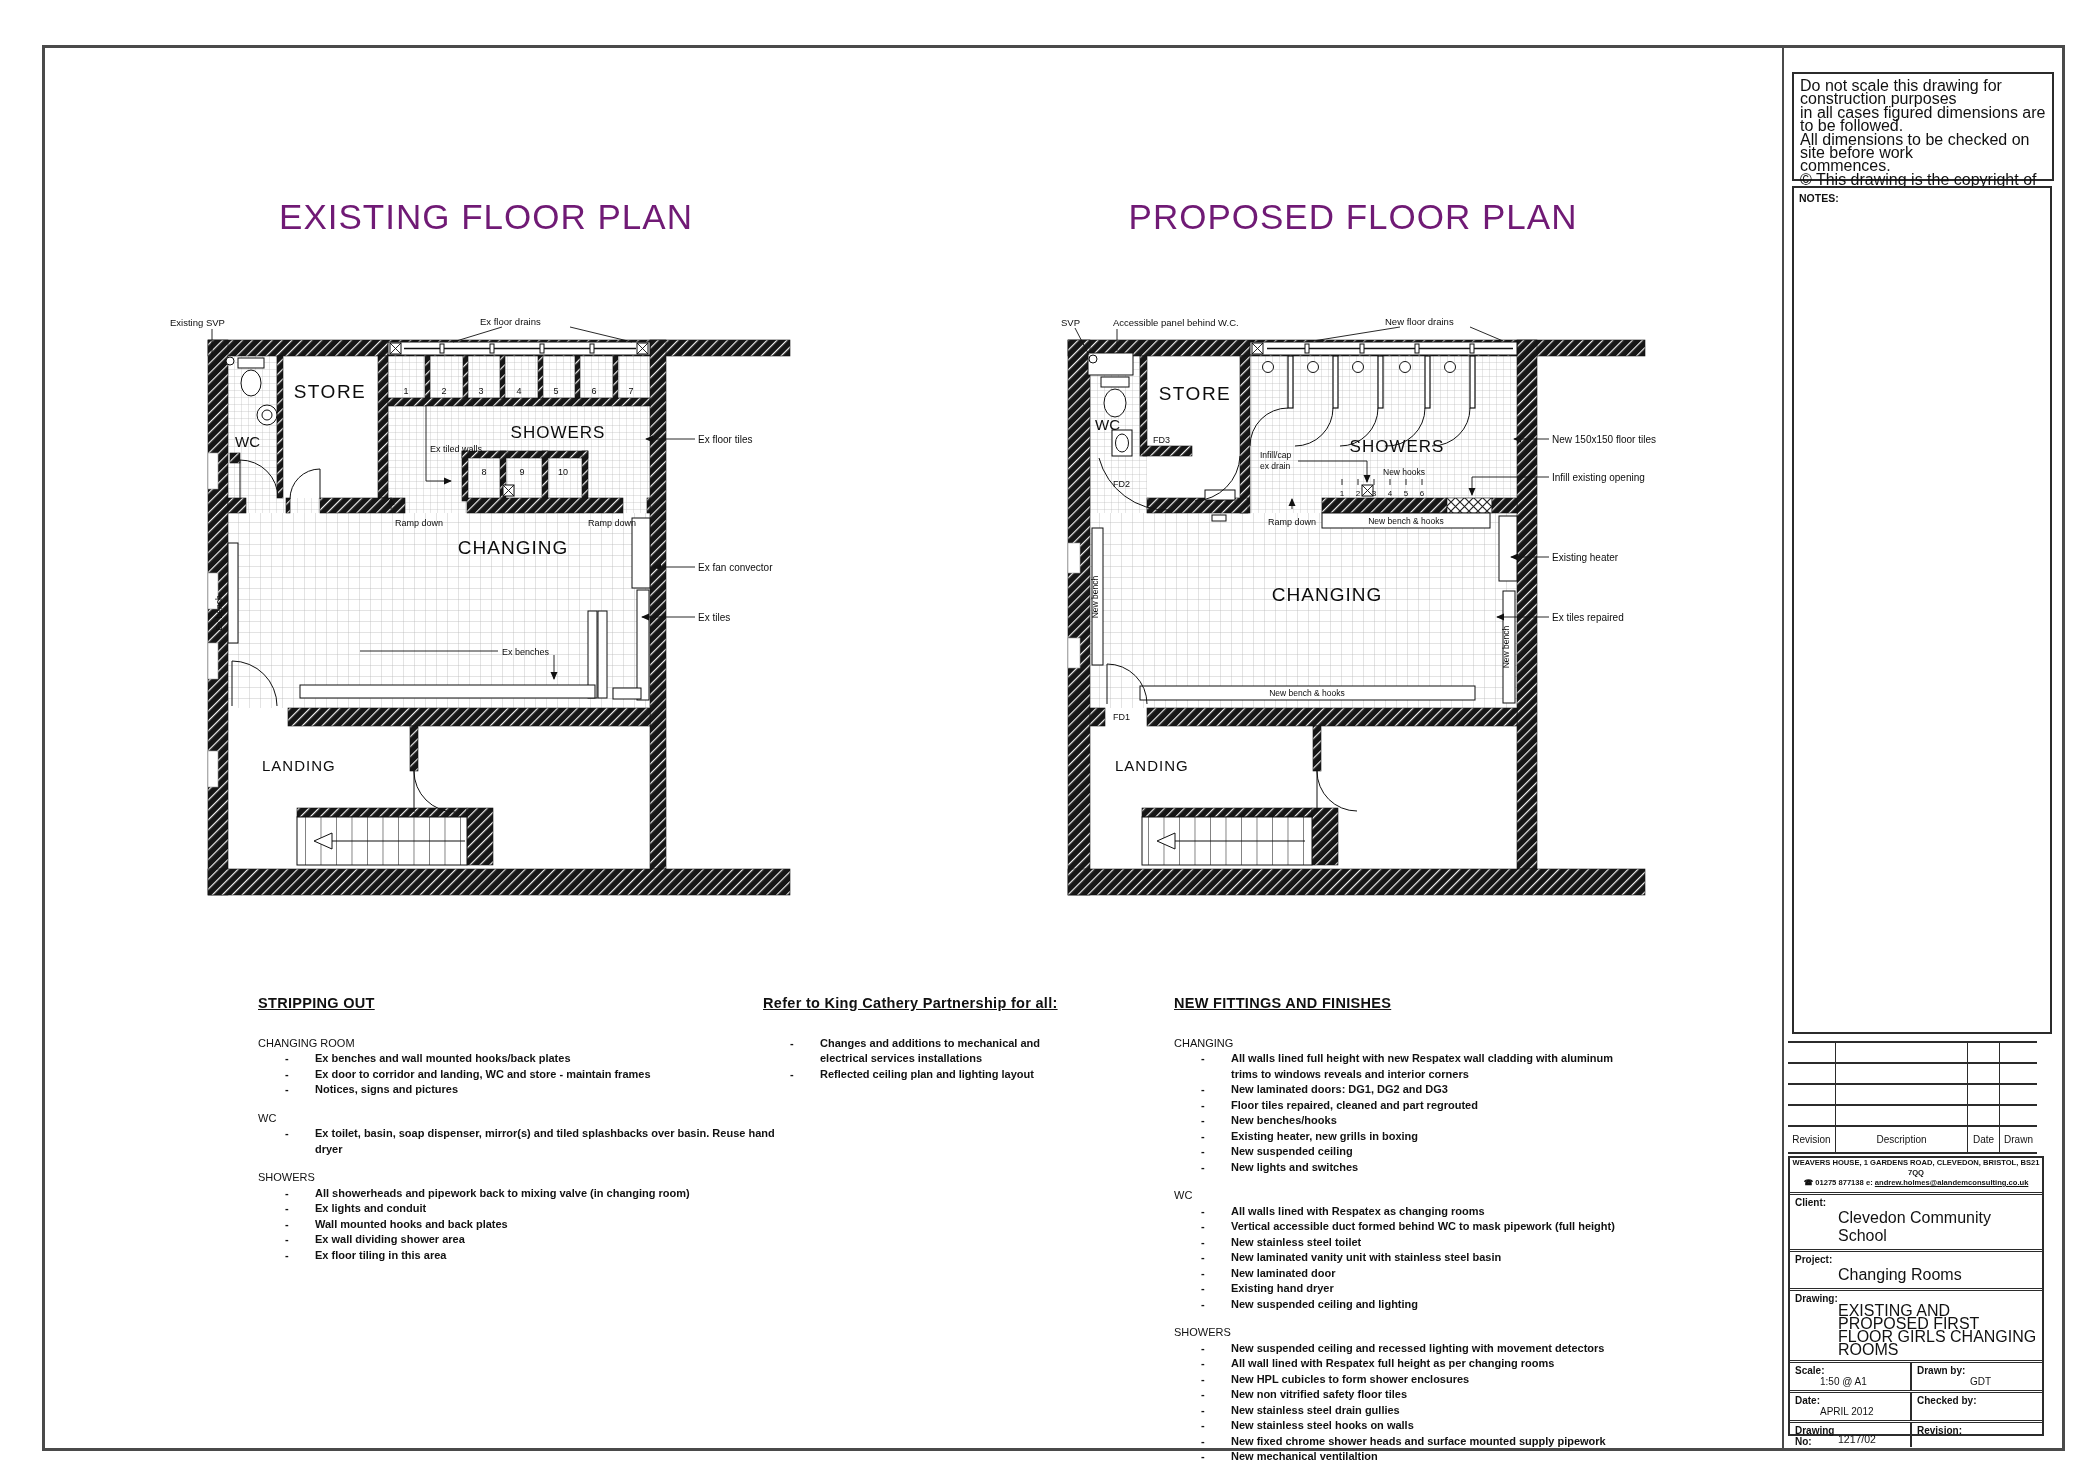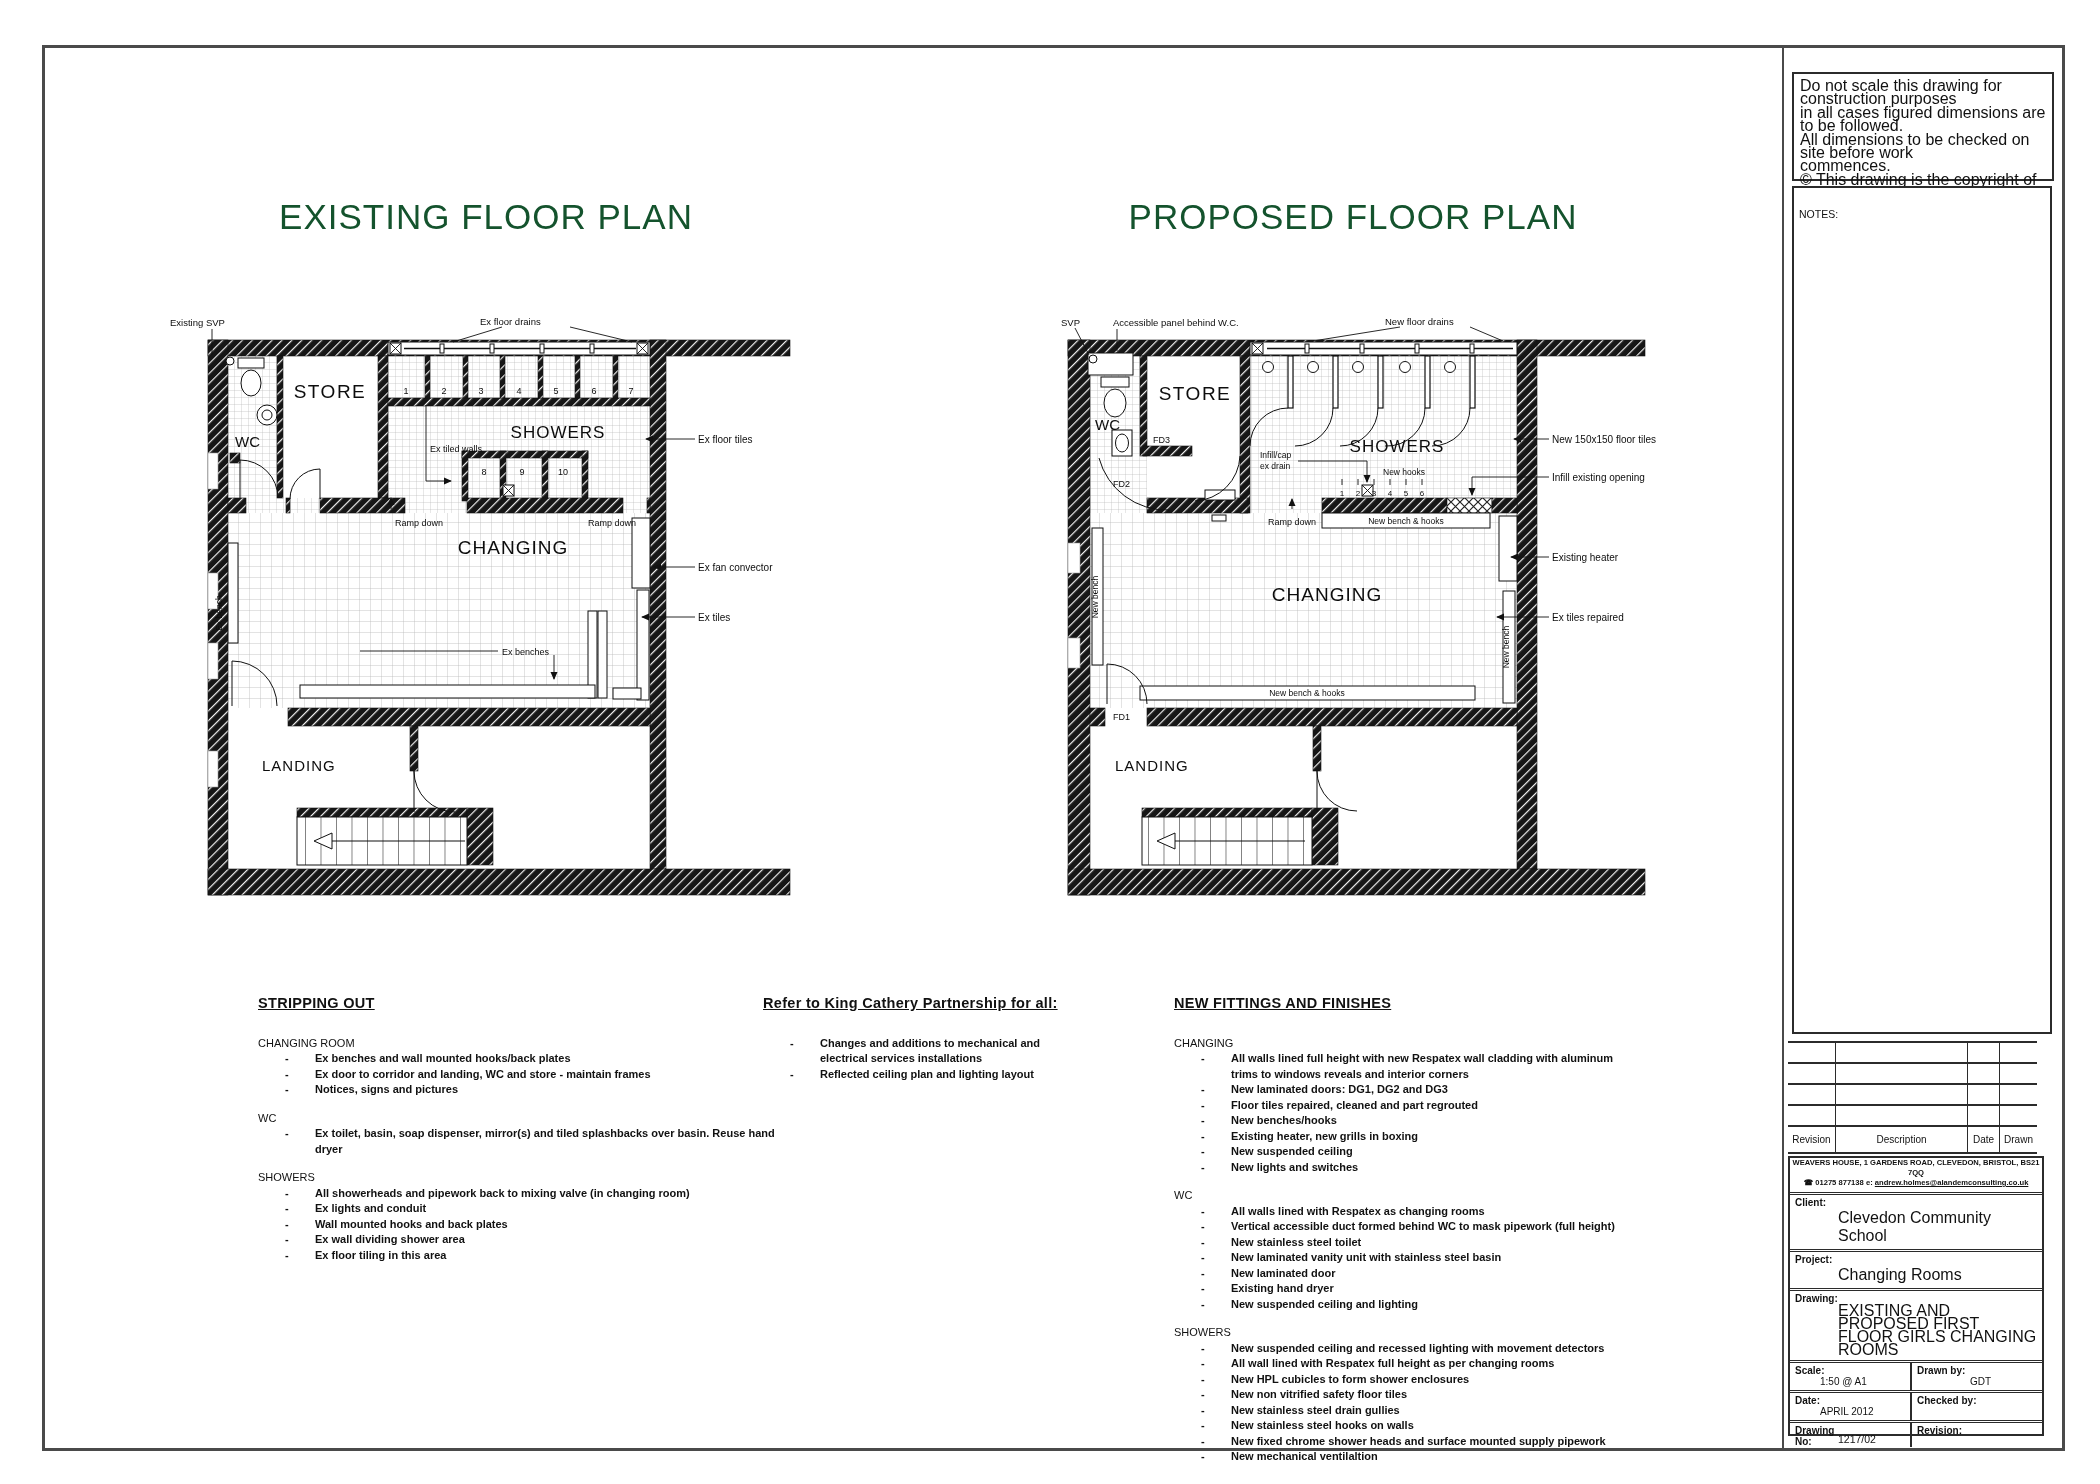--- a/index.html
+++ b/index.html
@@ -1,22 +1,22 @@
 <!DOCTYPE html>
 <html><head>
 <meta charset="utf-8">
 <style>
   html,body{margin:0;padding:0;background:#fff;}
   body{width:2100px;height:1484px;position:relative;font-family:"Liberation Sans",sans-serif;color:#111;overflow:hidden;}
   .frame{position:absolute;left:42px;top:45px;width:2017px;height:1400px;border:3px solid #4a4a4a;}
   .vdivider{position:absolute;left:1782px;top:45px;width:2px;height:1403px;background:#4a4a4a;}
-  .plan-title{position:absolute;width:520px;text-align:center;font-size:35px;letter-spacing:1px;color:#14532d;}
+  .plan-title{position:absolute;width:520px;text-align:center;font-size:35px;letter-spacing:1px;color:#701a75;}
   .box{position:absolute;border:2px solid #2b2b2b;background:#fff;}
   .copy-text{font-size:16px;line-height:13.4px;padding:5px 6px;}
-  .notes-label{font-size:10.5px;font-weight:normal;padding:20px 5px;}
+  .notes-label{font-size:10.5px;font-weight:bold;padding:4px 5px;}
   
   .revtable{position:absolute;left:1788px;top:1041px;width:249px;}
   .revrow{display:flex;border-top:2px solid #2b2b2b;height:19px;}
   .revrow:last-child{border-bottom:2px solid #2b2b2b;height:25px;}
   .revcell{border-right:1.5px solid #2b2b2b;height:100%;}
   .revcell:last-child{border-right:none;}
   .c1{width:47px;} .c2{width:131px;} .c3{width:31px;} .c4{flex:1;}
   .revhead{font-size:10px;display:flex;align-items:center;justify-content:center;}
   
   .tblock{position:absolute;left:1788px;top:1156px;width:252px;height:276px;border:2px solid #2b2b2b;background:#fff;}

